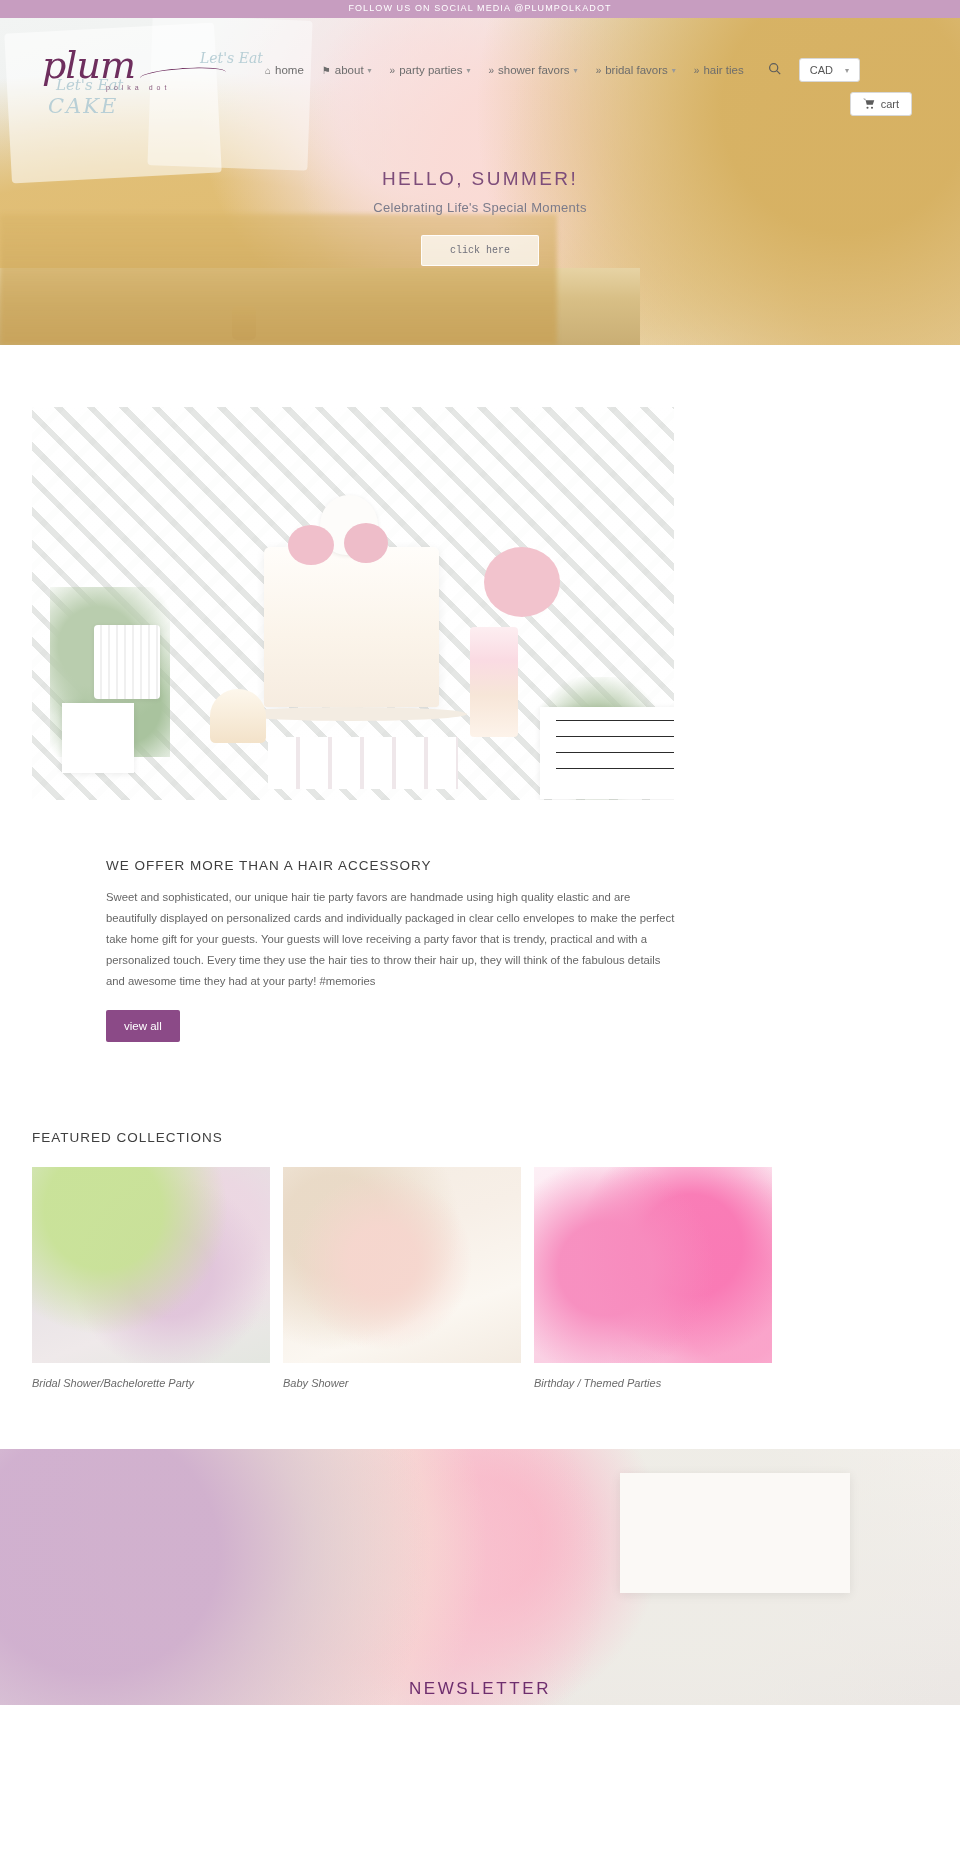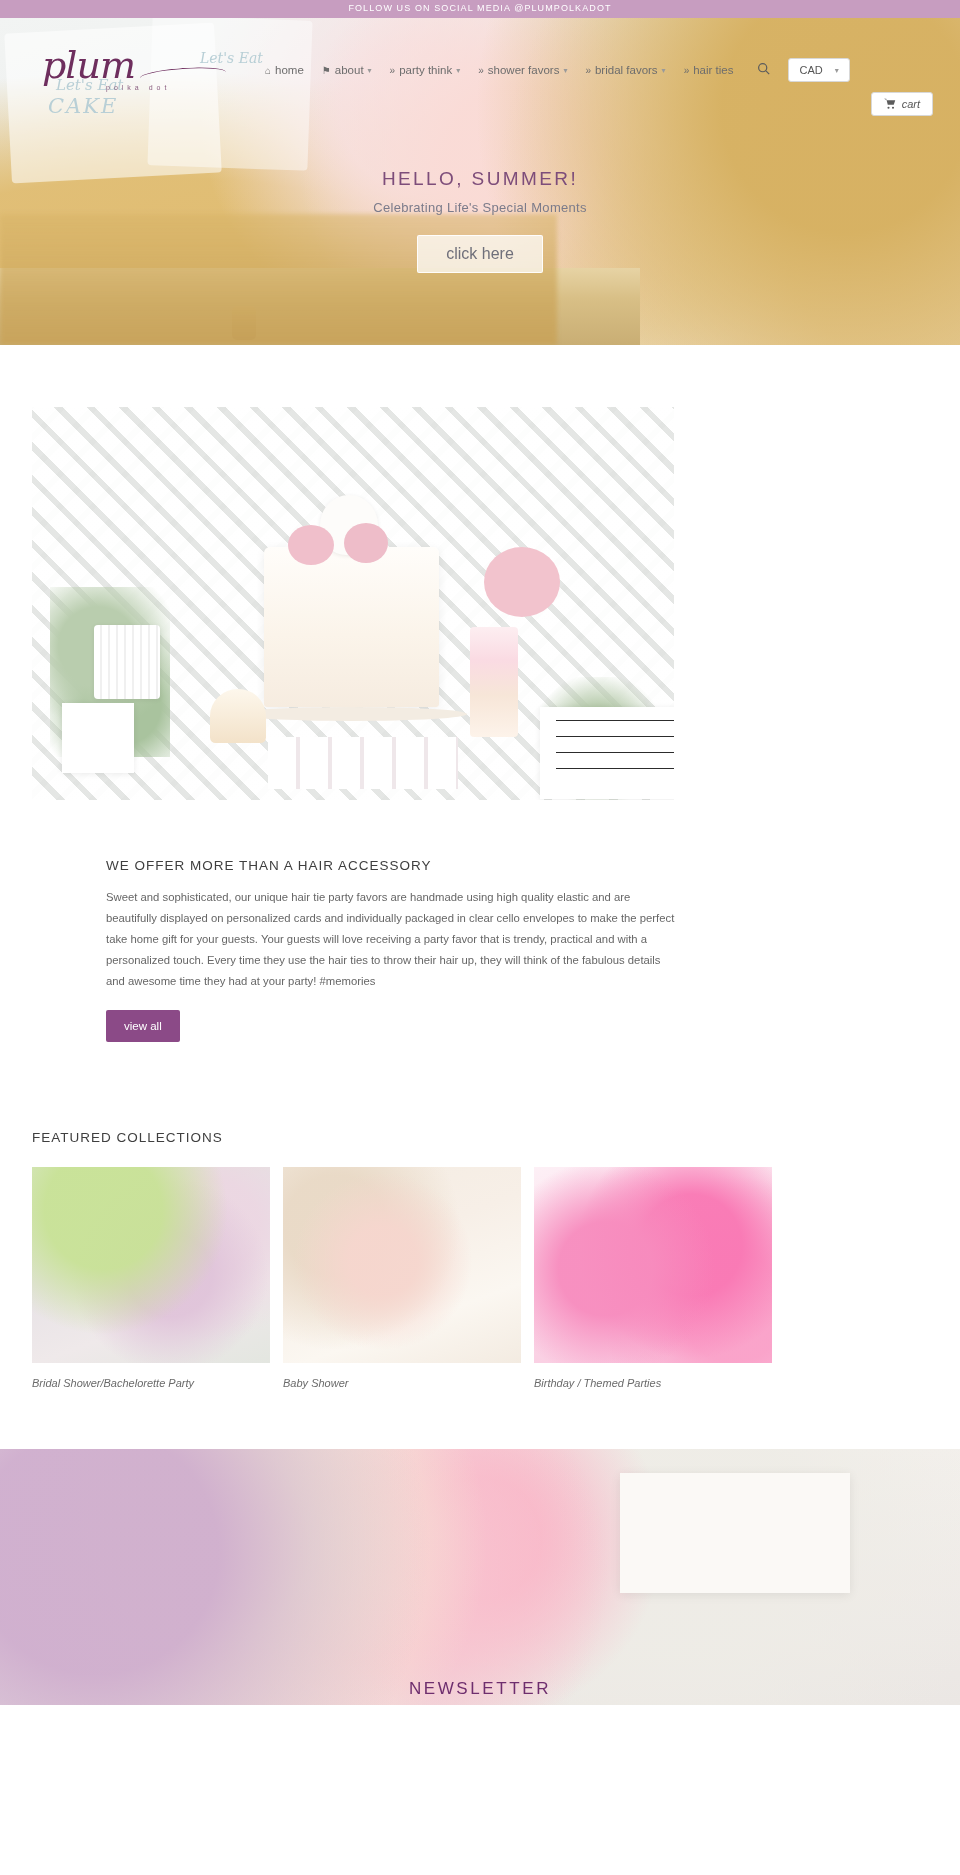--- a/index.html
+++ b/index.html
@@ -155,32 +155,31 @@
     font-size: 11px;
     color: #555;
     padding: 5px 10px;
     display: flex;
     align-items: center;
     gap: 12px;
     cursor: pointer;
   }
   .cart-btn {
     position: absolute;
-    right: 27px; top: 74px;
+    right: 48px; top: 74px;
     background: #fff;
     border: 1px solid #d8d8d8;
     border-radius: 3px;
     font-size: 11px;
     color: #555;
     padding: 5px 12px;
     display: flex;
     align-items: center;
     gap: 6px;
     cursor: pointer;
-    font-style: italic;
   }
 
   .hero-copy {
     position: absolute;
     left: 0; right: 0; top: 150px;
     text-align: center;
     z-index: 4;
   }
   .hero-title {
     font-size: 19px;
@@ -193,24 +192,25 @@
     font-size: 13px;
     color: #7b7b8a;
     letter-spacing: .3px;
   }
   .hero-cta {
     display: inline-block;
     margin-top: 20px;
     background: rgba(255,255,255,.72);
     border: 1px solid rgba(255,255,255,.9);
     color: #6f6f7a;
-    font-size: 16px;
+    font-size: 10px;
     padding: 9px 28px;
     border-radius: 2px;
     cursor: pointer;
+    font-family: Liberation Mono, monospace;
   }
 
   
   .feature-split {
     position: relative;
     padding: 55px 0 0;
     background: #fff;
     min-height: 455px;
   }
   .cake-photo {
@@ -472,21 +472,21 @@
         <span class="nav-ico">⌂</span>
         <span>home</span>
       </div>
       <div class="nav-item">
         <span class="nav-ico">⚑</span>
         <span>about</span>
         <span class="caret">▾</span>
       </div>
       <div class="nav-item">
         <span class="nav-ico">»</span>
-        <span>party think</span>
+        <span>party parties</span>
         <span class="caret">▾</span>
       </div>
       <div class="nav-item">
         <span class="nav-ico">»</span>
         <span>shower favors</span>
         <span class="caret">▾</span>
       </div>
       <div class="nav-item">
         <span class="nav-ico">»</span>
         <span>bridal favors</span>

